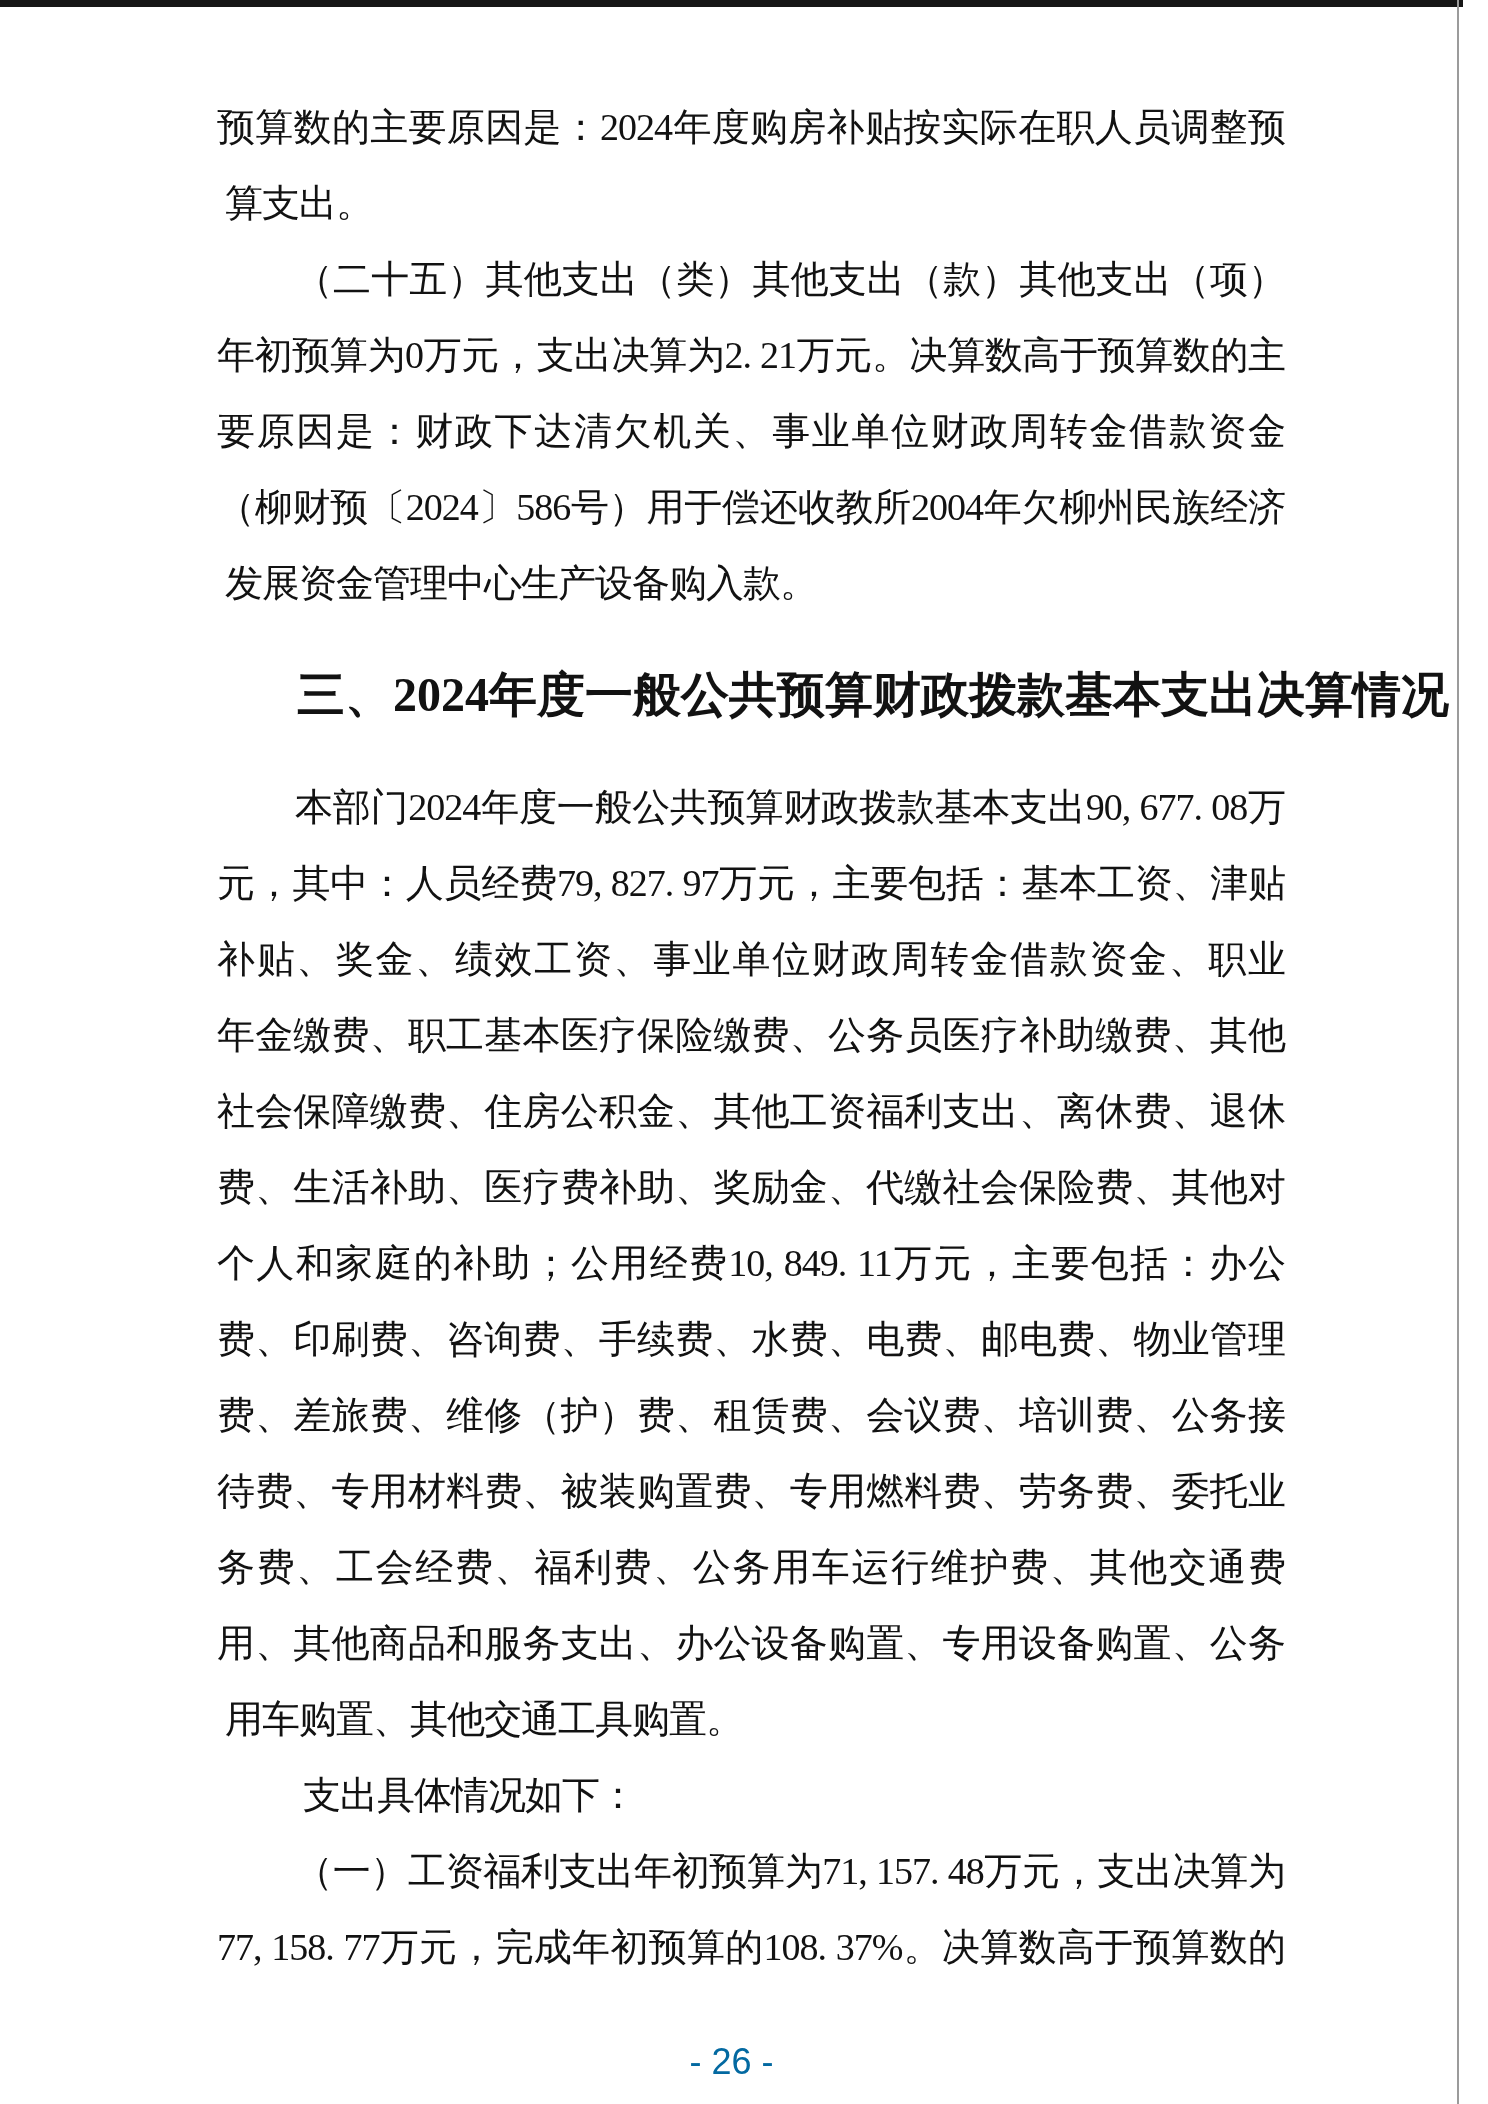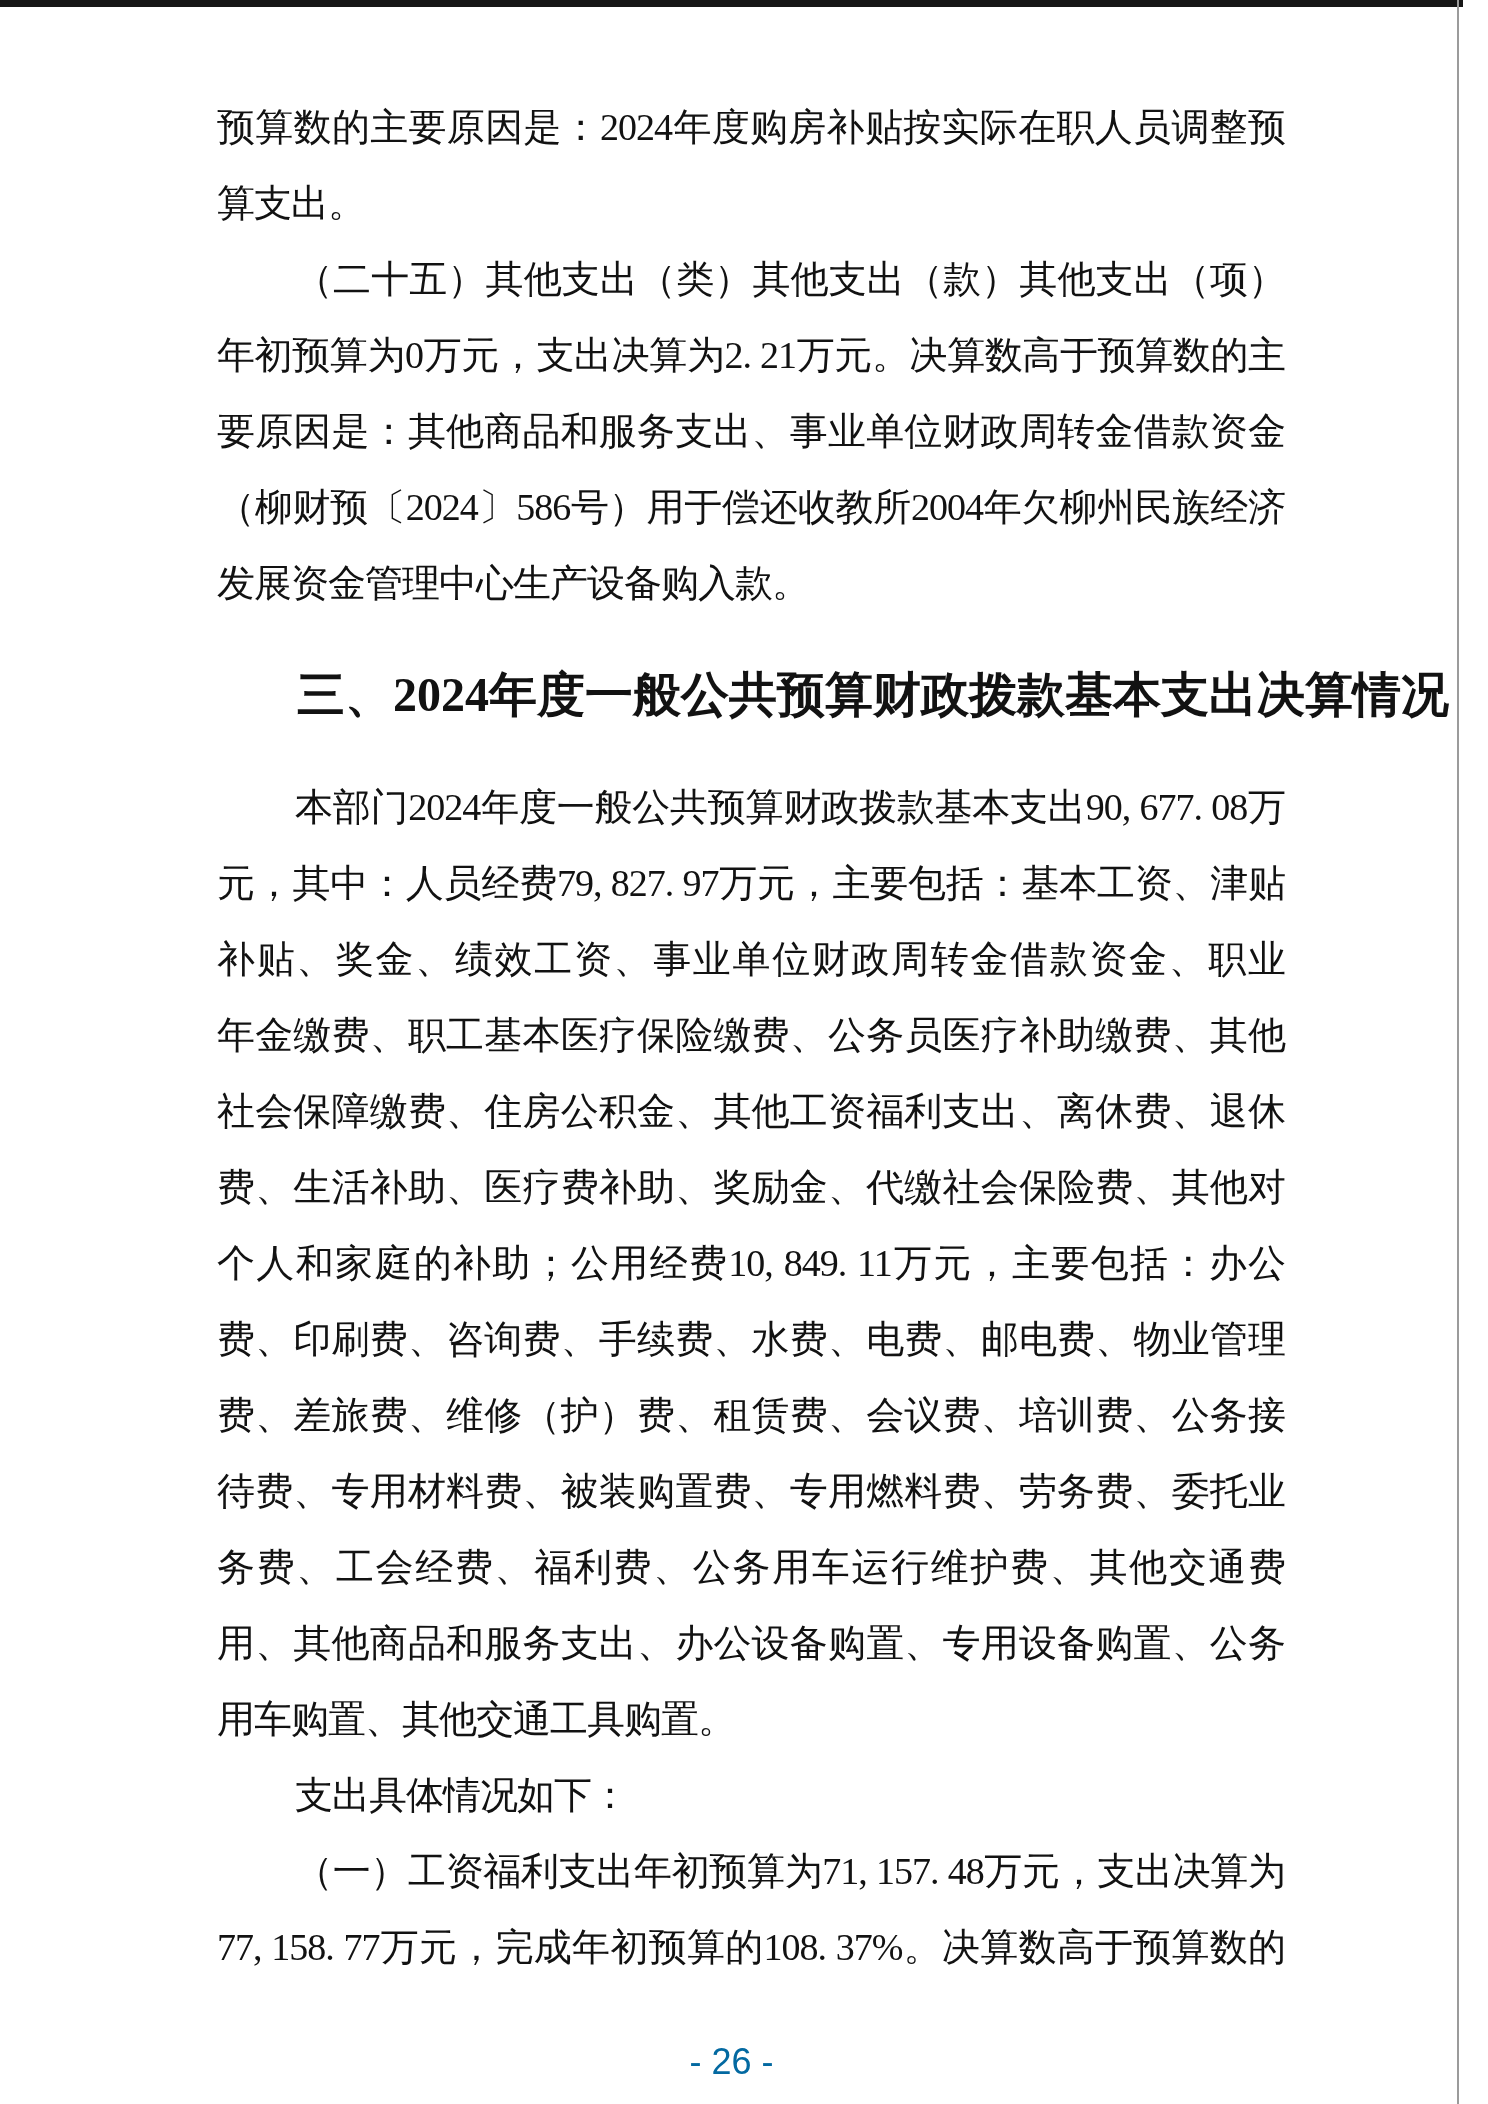--- a/index.html
+++ b/index.html
@@ -38,21 +38,21 @@
   }
   .para { margin: 0; }
   .line {
     font-size: 38px;
     line-height: 76px;
     letter-spacing: -1px;
     text-align: justify;
     text-align-last: justify;
     white-space: nowrap;
   }
-  .line.nofill { text-align: center; text-align-last: left; }
+  .line.nofill { text-align: center; text-align-last: left; margin-left: 8px; }
   .line.indent { padding-left: 78px; }
 
   .heading {
     font-size: 48px;
     line-height: 76px;
     font-weight: 700;
     padding-left: 80px;
     margin: 36px 0;
     white-space: nowrap;
   }
@@ -75,21 +75,21 @@
   <div class="top-bar" style="background: rgb(22, 22, 22);"></div>
   <div class="right-edge" style="background: rgb(155, 155, 155);"></div>
   <div class="content" id="content">
       <div class="para">
         <div class="line">预算数的主要原因是：2024年度购房补贴按实际在职人员调整预</div>
         <div class="line nofill">算支出。</div>
       </div>
       <div class="para">
         <div class="line indent">（二十五）其他支出（类）其他支出（款）其他支出（项）</div>
         <div class="line">年初预算为0万元，支出决算为2. 21万元。决算数高于预算数的主</div>
-        <div class="line">要原因是：其他商品和服务支出、事业单位财政周转金借款资金</div>
+        <div class="line">要原因是：财政下达清欠机关、事业单位财政周转金借款资金</div>
         <div class="line">（柳财预〔2024〕586号）用于偿还收教所2004年欠柳州民族经济</div>
         <div class="line nofill">发展资金管理中心生产设备购入款。</div>
       </div>
       <div class="heading">三、2024年度一般公共预算财政拨款基本支出决算情况</div>
       <div class="para">
         <div class="line indent">本部门2024年度一般公共预算财政拨款基本支出90, 677. 08万</div>
         <div class="line">元，其中：人员经费79, 827. 97万元，主要包括：基本工资、津贴</div>
         <div class="line">补贴、奖金、绩效工资、事业单位财政周转金借款资金、职业</div>
         <div class="line">年金缴费、职工基本医疗保险缴费、公务员医疗补助缴费、其他</div>
         <div class="line">社会保障缴费、住房公积金、其他工资福利支出、离休费、退休</div>

